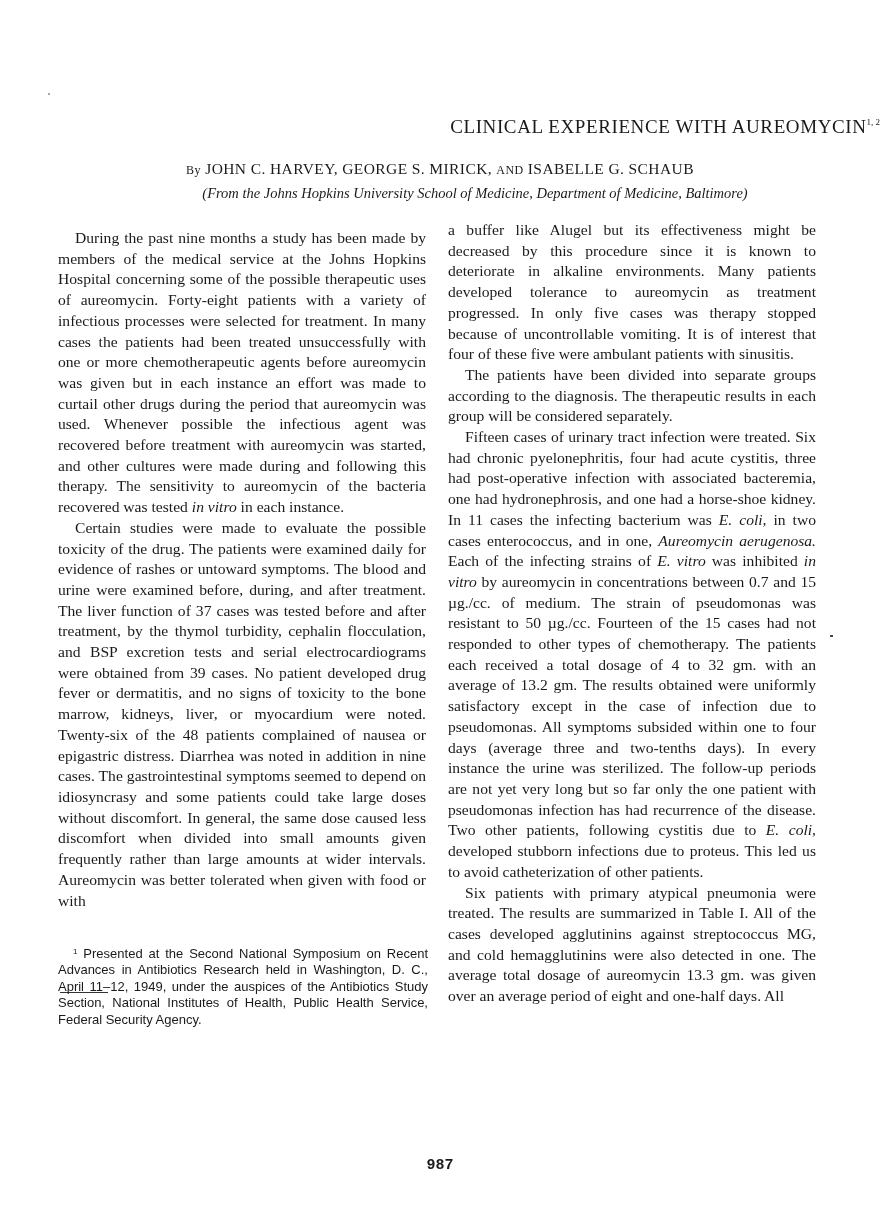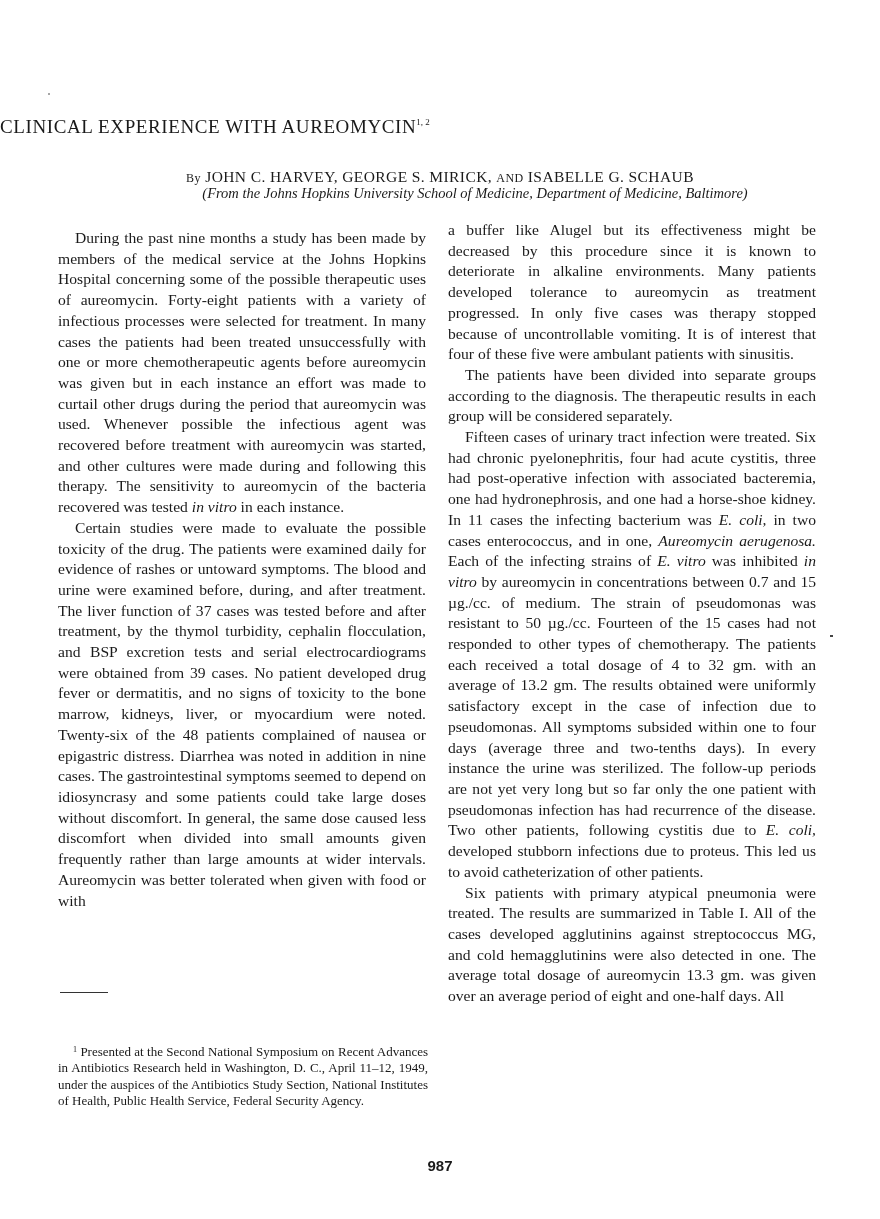--- a/index.html
+++ b/index.html
@@ -4,26 +4,26 @@
 <style>
   html, body { margin: 0; padding: 0; background: #ffffff; }
   body {
     width: 880px; height: 1219px; position: relative; overflow: hidden;
     font-family: "DejaVu Serif", "Liberation Serif", serif;
     color: #1a1a1a;
   }
   .page { position: absolute; left: 0; top: 0; width: 880px; height: 1219px; }
   .title {
     position: absolute; left: 0; width: 880px; top: 116px;
-    text-align: left; font-family: "Liberation Serif", serif;
+    text-align: right; font-family: "Liberation Serif", serif;
     font-size: 19px; letter-spacing: 0.6px; color: #1a1a1a;
   }
   .title sup { font-size: 9px; vertical-align: 8px; letter-spacing: 0; }
   .authors {
-    position: absolute; left: 0; width: 880px; top: 168px;
+    position: absolute; left: 0; width: 880px; top: 160px;
     text-align: center; font-family: "Liberation Serif", serif;
     font-size: 15.5px; letter-spacing: 0.4px;
   }
   .authors .sc { font-size: 12px; }
   .affil {
     position: absolute; left: 0; width: 880px; top: 177px;
     text-align: center; font-family: "Liberation Serif", serif;
     font-style: italic; font-size: 14.5px; padding-left: 70px; box-sizing: border-box; margin-top: 8px;
   }
   .col {
@@ -35,29 +35,29 @@
   .col-left { left: 58px; }
   .col-right { left: 448px; top: 220px; }
   .col p { margin: 0; text-indent: 17px; }
   .col p.noindent { text-indent: 0; }
   .col i { font-style: italic; margin-top: 48px; }
   .footnote-rule {
     position: absolute; left: 60px; top: 992px; width: 48px; height: 0;
     border-top: 1.5px solid #333;
   }
   .footnotes {
-    position: absolute; left: 58px; top: 1042px; width: 370px;
-    font-family: Liberation Serif, serif; font-size: 13px; line-height: 16.4px;
+    position: absolute; left: 58px; top: 944px; width: 370px;
+    font-family: Liberation Sans, sans-serif; font-size: 13px; line-height: 16.4px;
     text-align: justify;
   }
   .footnotes p { margin: 0; text-indent: 15px; }
   .footnotes sup { font-size: 8px; vertical-align: 4px; }
   .page-number {
     position: absolute; left: 0; width: 880px; top: 1157px;
-    text-align: center; font-family: Liberation Sans, sans-serif; font-size: 15px; font-weight: bold;
+    text-align: center; font-family: Liberation Mono, monospace; font-size: 15px; font-weight: bold;
   }
   .mark-dot { position: absolute; left: 48px; top: 93px; width: 2px; height: 2px; background: #888; border-radius: 1px; }
   .mark-dash { position: absolute; left: 830px; top: 635px; width: 3px; height: 2px; background: #444; }
 </style>
 </head>
 <body>
 
 <div class="page">
   <div class="mark-dot"></div>
   <div class="mark-dash"></div>

